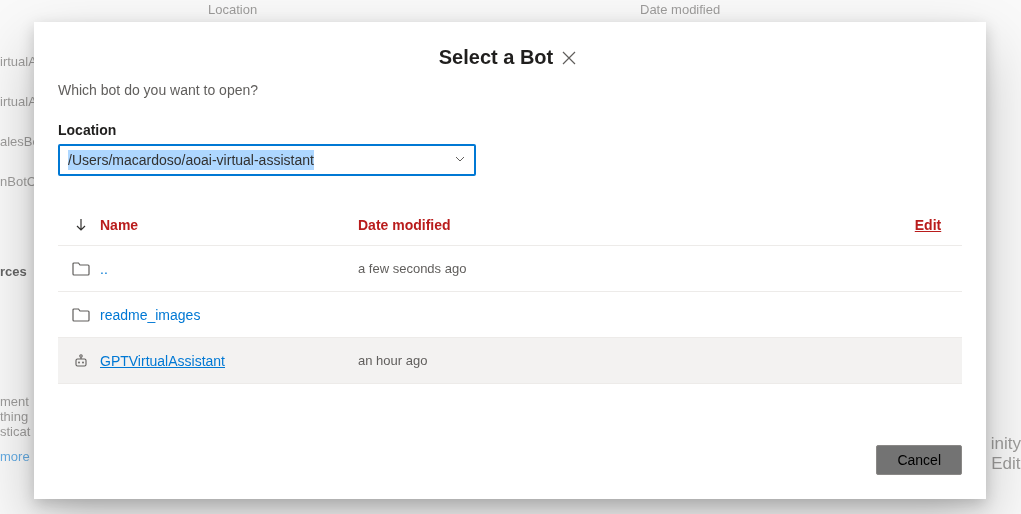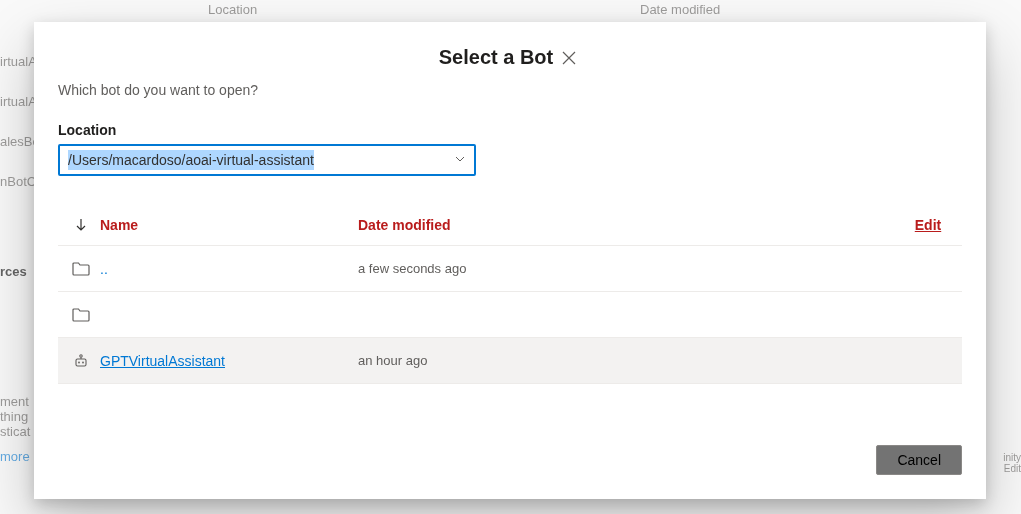--- a/index.html
+++ b/index.html
@@ -49,23 +49,23 @@
       font-size: 13px;
       color: #605e5c;
       padding-left: 0;
     }
     .bg-bottom .tl { position: absolute; left: 0; top: 0; }
     .bg-bottom .more { color: #0078d4; position: absolute; left: 0; top: 55px; }
     .bg-right {
       position: absolute;
       right: 0;
       bottom: 40px;
-      font-size: 10px;
-      color: #605e5c;
-      text-align: right;
+      font-size: 17px;
+      color: #605e5c;
+      text-align: center;
     }
     .modal {
       position: absolute;
       left: 34px;
       top: 22px;
       width: 952px;
       height: 477px;
       background: #ffffff;
       box-shadow: 0 25.6px 57.6px rgba(0,0,0,0.22), 0 4.8px 14.4px rgba(0,0,0,0.18);
       padding: 24px 24px 24px 24px;
@@ -247,20 +247,21 @@
       <div class="col-date">a few seconds ago</div>
       <div class="col-edit"></div>
     </div>
 
     <div class="trow">
       <div class="col-icon folder-ic">
         <svg width="18" height="14" viewBox="0 0 18 14" fill="none">
             <path d="M1 3 L1 12 Q1 13 2 13 L16 13 Q17 13 17 12 L17 4 Q17 3 16 3 L8 3 L6.5 1 L2 1 Q1 1 1 2 Z" stroke="#605e5c" stroke-width="1.2"></path>
           </svg>
       </div>
+      <div class="col-name"><span>readme_images</span></div>
       <div class="col-edit"></div>
     </div>
 
     <div class="trow">
       <div class="col-icon bot-ic">
         <svg width="16" height="16" viewBox="0 0 16 16" fill="none">
           <circle cx="8" cy="3" r="1.2" stroke="#605e5c" stroke-width="1.1"></circle>
           <path d="M8 4.2 L8 6" stroke="#605e5c" stroke-width="1.1"></path>
           <rect x="3" y="6" width="10" height="7" rx="1.5" stroke="#605e5c" stroke-width="1.1"></rect>
           <circle cx="6" cy="9.5" r="0.9" fill="#605e5c"></circle>

